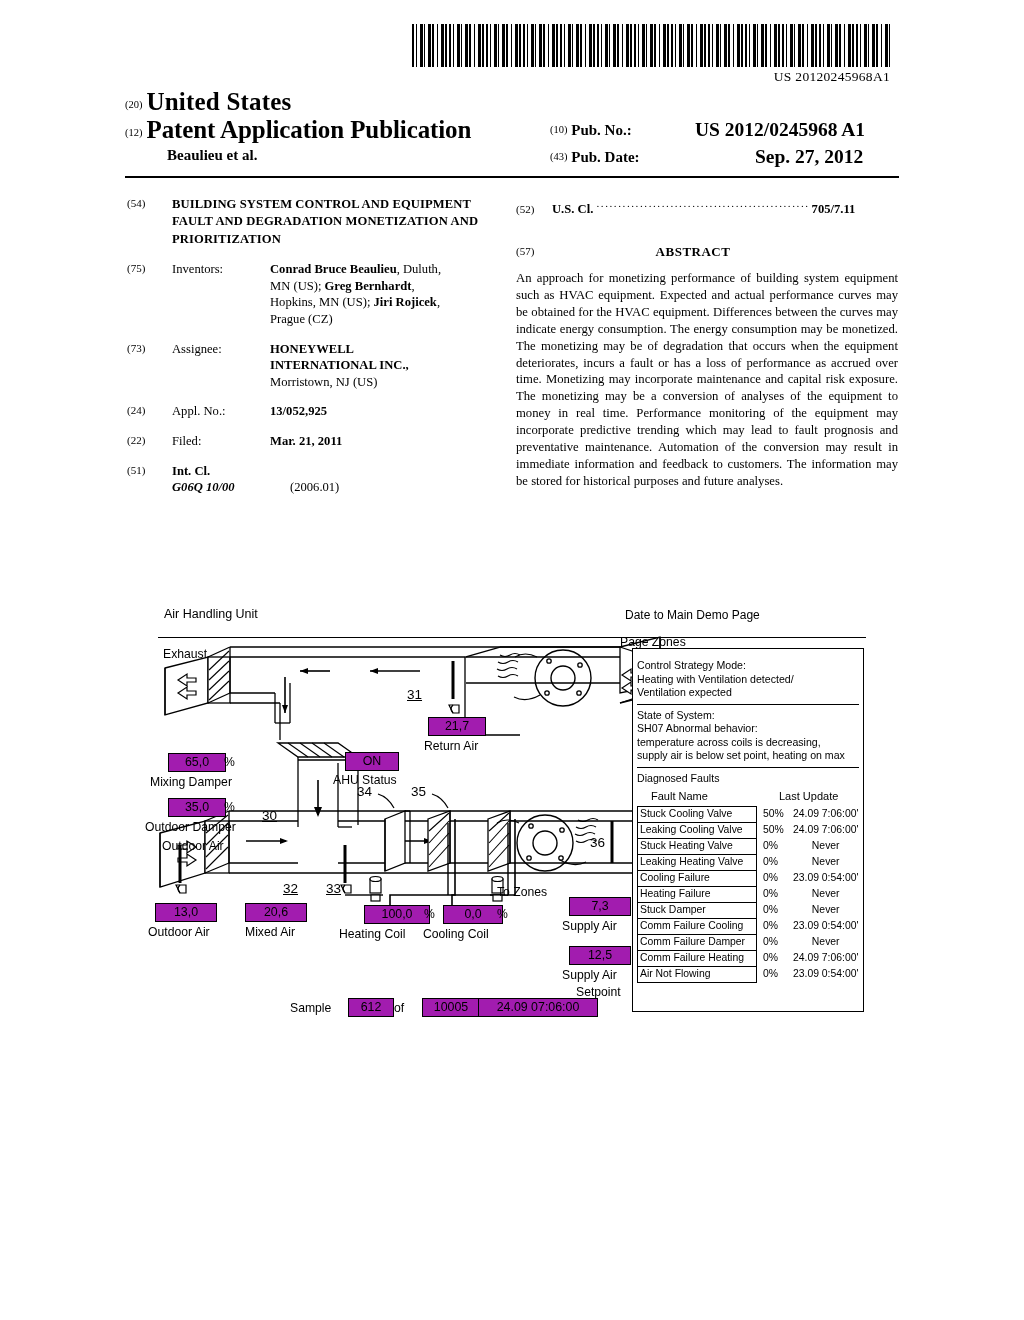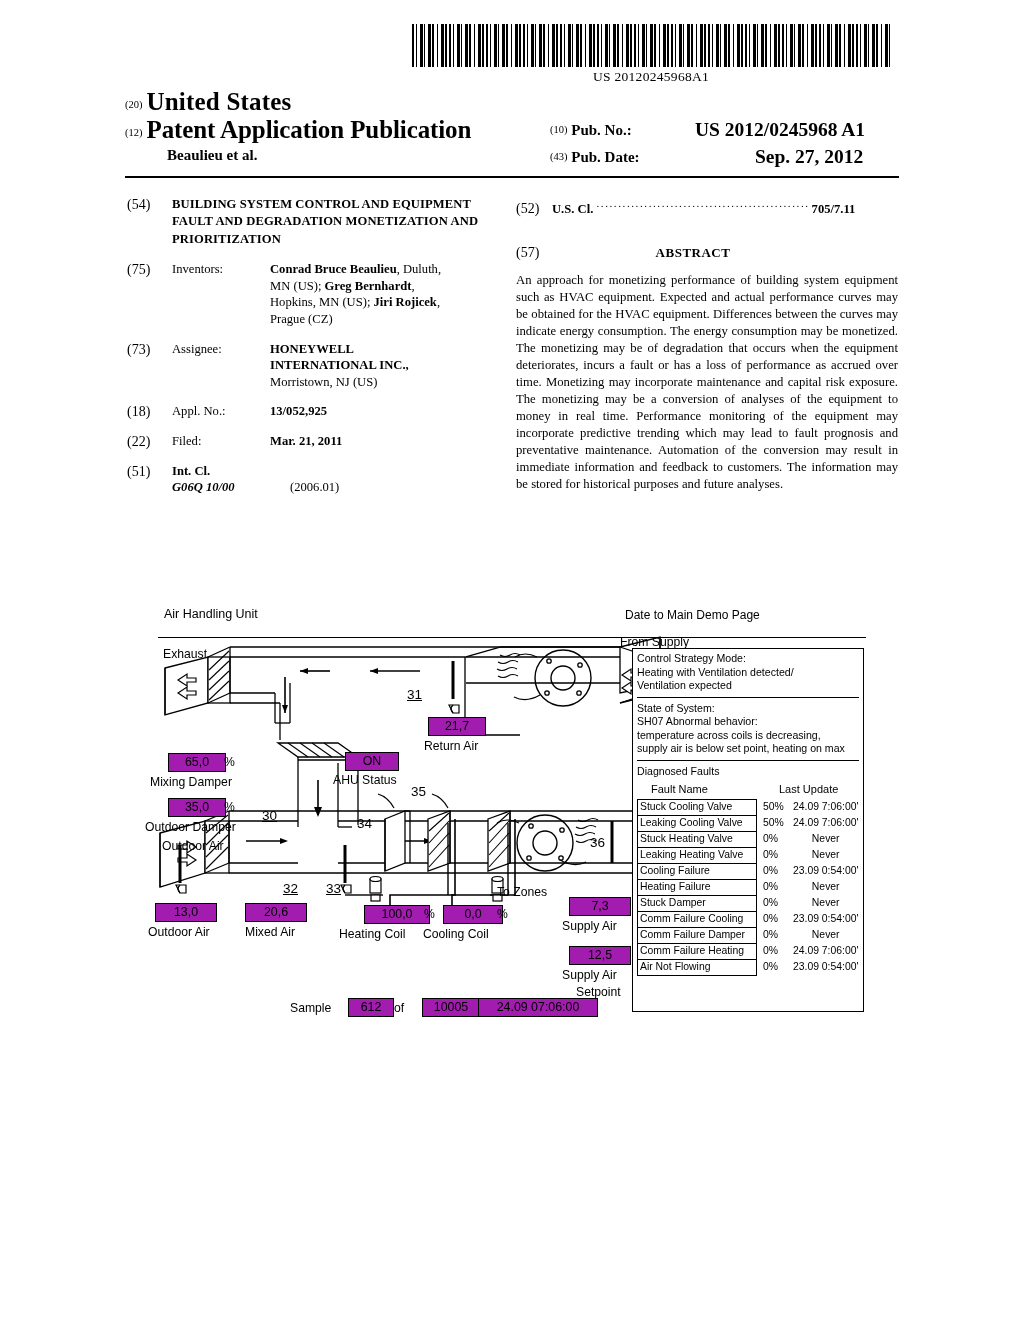--- a/index.html
+++ b/index.html
@@ -38,20 +38,21 @@
       #000 25px, #000 26px, #fff 26px, #fff 29px,
       #000 29px, #000 32px, #fff 32px, #fff 33px,
       #000 33px, #000 35px, #fff 35px, #fff 37px
     );
   }
   #barcode-number {
     font-family: "Liberation Serif", serif;
     font-size: 13.5px;
     letter-spacing: 0.3px;
     margin-top: 2px;
+    text-align: right;
   }
 
   
   #masthead { position: absolute; left: 125px; top: 88px; width: 775px; }
   .mh-row { position: relative; }
   .paren { font-size: 10.5px; vertical-align: 2px; }
   #united-states {
     font-family: "Liberation Serif", serif;
     font-weight: bold;
     font-size: 25px;
@@ -120,21 +121,21 @@
     top: 196px;
     width: 382px;
     font-size: 12.6px;
     line-height: 1.32;
   }
   .bib-item { position: relative; margin-bottom: 13px; }
   .bib-num {
     position: absolute;
     left: 0; top: 0;
     width: 34px;
-    font-size: 14px;
+    font-size: 11px;
   }
   .bib-key {
     position: absolute;
     left: 45px; top: 0;
     width: 95px;
     font-size: 12.6px;
   }
   .bib-val { margin-left: 143px; }
   .bib-val.wide { margin-left: 45px; }
   #title-54 .bib-val {
@@ -237,21 +238,21 @@
   
   #info-panel {
     position: absolute;
     left: 632px; top: 53px;
     width: 232px; height: 364px;
     border: 1.6px solid #000;
     background: #fff;
     font-family: "Liberation Sans", sans-serif;
     font-size: 10.6px;
     box-sizing: border-box;
-    padding: 3px 4px 0 4px;
+    padding: 10px 4px 0 4px;
     line-height: 1.28;
   }
   #info-panel .sec-line { border-top: 1.4px solid #000; margin: 4px 0 4px 0; }
   .ip-line { white-space: nowrap; }
   #fault-hdr {
     position: relative;
     margin: 4px 0 4px 0;
     height: 13px;
   }
   #fault-hdr .fh-name { position: absolute; left: 14px; font-size: 11px; }
@@ -329,21 +330,21 @@
     <span class="bib-num">(73)</span>
     <span class="bib-key">Assignee:</span>
     <div class="bib-val">
       <span class="b">HONEYWELL</span><br>
       <span class="b">INTERNATIONAL INC.,</span><br>
       <span>Morristown, NJ (US)</span>
     </div>
   </div>
 
   <div class="bib-item">
-    <span class="bib-num">(18)</span>
+    <span class="bib-num">(24)</span>
     <span class="bib-key">Appl. No.:</span>
     <div class="bib-val b">13/052,925</div>
   </div>
 
   <div class="bib-item">
     <span class="bib-num">(22)</span>
     <span class="bib-key">Filed:</span>
     <div class="bib-val b">Mar. 21, 2011</div>
   </div>
 
@@ -583,29 +584,29 @@
       <line x1="640" y1="250" x2="640" y2="288" stroke-width="3"></line>
       <path d="M636,290 l10,0 0,8 -6,0 z" fill="#fff" stroke-width="1.2"></path>
       <path d="M640,290 q-4,4 0,8" stroke-width="1.2"></path>
 
       <path d="M378,199 q10,3 16,14" stroke-width="1.2"></path>
       <path d="M432,199 q10,3 16,14" stroke-width="1.2"></path>
     </g>
   </svg>
 
   <div class="dlabel" style="left:163px; top:52px;">Exhaust</div>
-  <div class="dlabel" style="left:620px; top:40px;">From Supply</div>
+  <div class="dlabel" style="left:620px; top:40px;">Page Zones</div>
   <div class="dlabel" style="left:497px; top:290px;">To Zones</div>
   <div class="dlabel" style="left:162px; top:244px;">Outdoor Air</div>
 
   <div class="refnum" style="left:407px; top:92px;">31</div>
   <div class="refnum" style="left:262px; top:213px;">30</div>
   <div class="refnum" style="left:283px; top:286px;">32</div>
   <div class="refnum" style="left:326px; top:286px;">33</div>
-  <div class="refnum plain" style="left:357px; top:189px;margin-top:32px;">34</div>
+  <div class="refnum plain" style="left:357px; top:189px;">34</div>
   <div class="refnum plain" style="left:411px; top:189px;">35</div>
   <div class="refnum plain" style="left:590px; top:240px;">36</div>
 
   <div class="vbox" style="left:168px; top:158px; width:48px;">65,0</div>
   <div class="dlabel" style="left:224px; top:160px;">%</div>
   <div class="dlabel" style="left:150px; top:180px;">Mixing Damper</div>
 
   <div class="vbox" style="left:168px; top:203px; width:48px;">35,0</div>
   <div class="dlabel" style="left:224px; top:205px;">%</div>
   <div class="dlabel" style="left:145px; top:225px;">Outdoor Damper</div>

